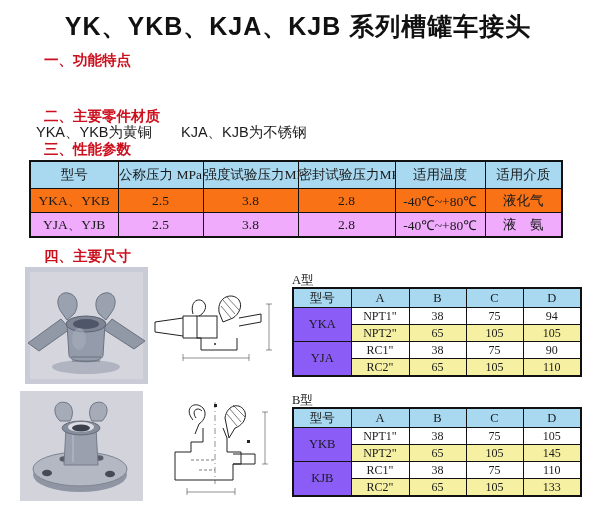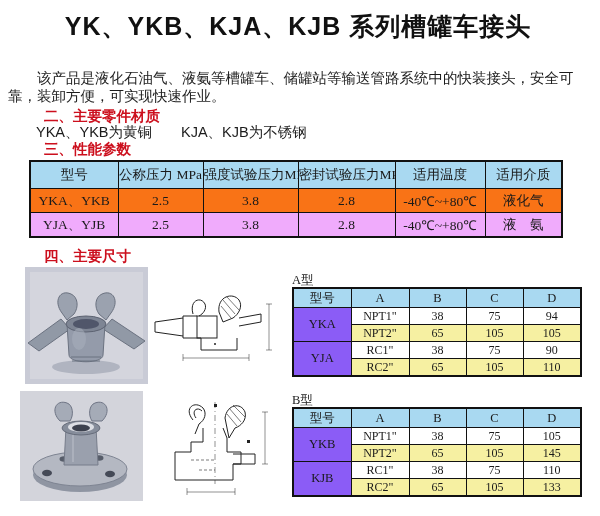--- a/index.html
+++ b/index.html
@@ -35,21 +35,21 @@
   .dim-label{font-size:12.5px;color:#222;font-family:"Liberation Serif",serif;}
   svg{display:block;}
 </style>
 </head>
 <body>
 
 <div id="page">
 
   <div class="abs title">YK、YKB、KJA、KJB 系列槽罐车接头</div>
 
-  <div class="abs body-text para">该产品是液化石油气、液氨等槽罐车、储罐站等输送管路系统中的快装接头，安全可靠，装卸方便，可实现快速作业。</div>
+  <div class="abs red-h" style="left:44px;top:51px;">一、功能特点</div>
 
   <div class="abs red-h" style="left:44px;top:107px;">二、主要零件材质</div>
   <div class="abs body-text" style="left:36px;top:123px;">YKA、YKB为黄铜　　KJA、KJB为不锈钢</div>
 
   <div class="abs red-h" style="left:44px;top:140px;">三、性能参数</div>
 
   <table class="abs tbl perf" style="left:29px;top:160px;">
     <colgroup>
       <col style="width:88px">
         <col style="width:85px">

